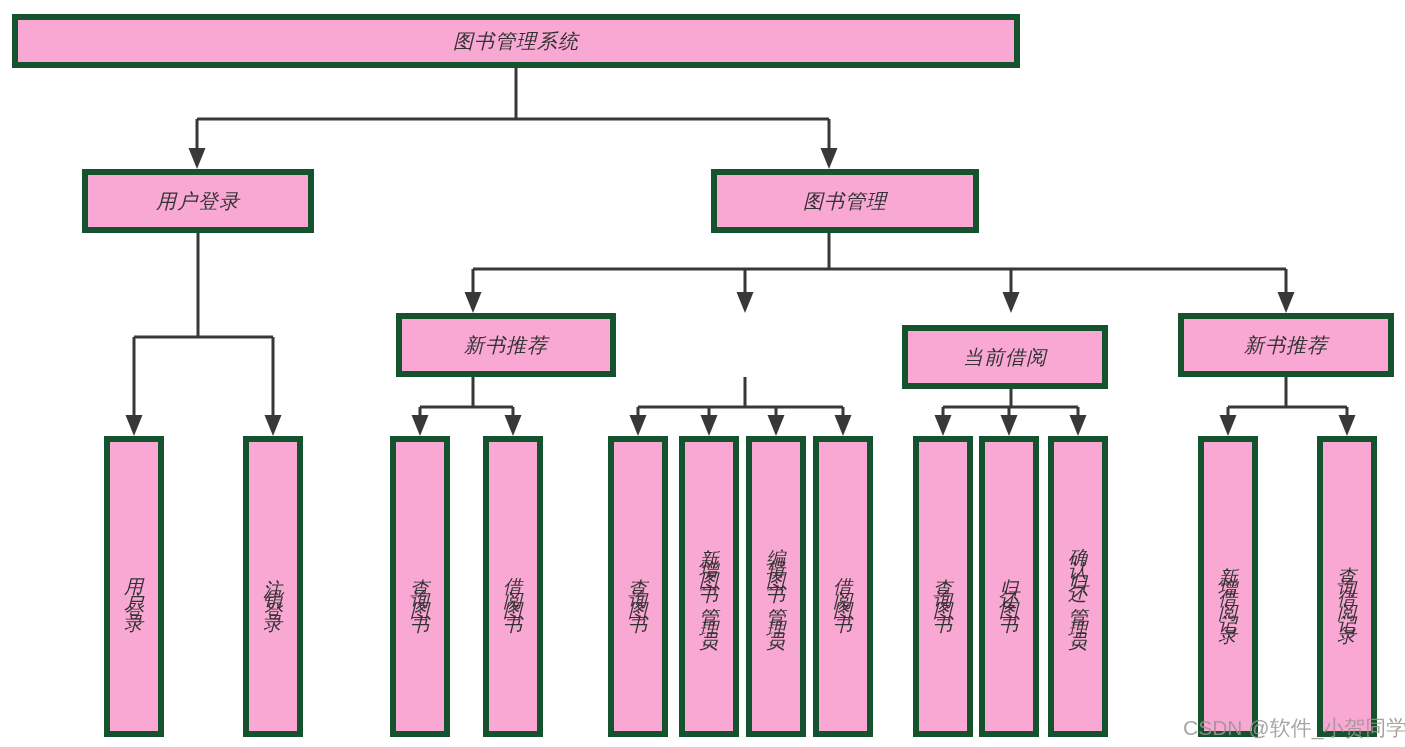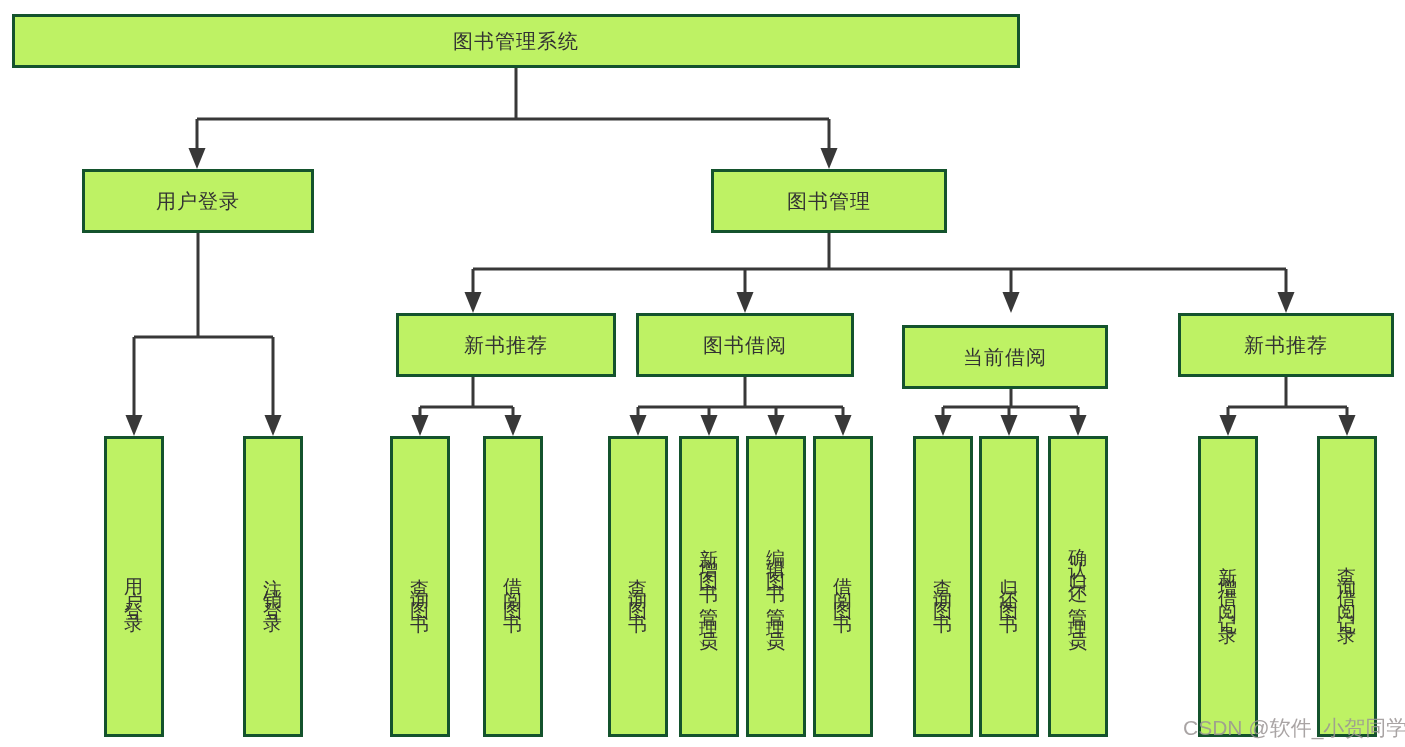--- a/index.html
+++ b/index.html
@@ -6,27 +6,28 @@
   #canvas{
     position:relative;
     width:1405px;height:747px;
     background:#ffffff;
     font-family:"Liberation Sans","DejaVu Sans",sans-serif;
     overflow:hidden;
   }
   #connectors{position:absolute;left:0;top:0;}
   .box{
     position:absolute;
-    background:#bef264;
-    border:3px solid #14532d;
+    background:#f9a8d4;
+    border:6px solid #14532d;
     box-sizing:border-box;
     display:flex;
     align-items:center;
     justify-content:center;
     z-index:2;
+    font-style:italic;
   }
   .hlabel{
     font-size:20px;
     color:#333333;
     letter-spacing:1px;
     white-space:nowrap;
   }
   .vlabel{
     writing-mode:vertical-rl;
     font-size:19px;
@@ -82,29 +83,26 @@
     </g>
   </svg>
 
   <div class="box" style="left:12px;top:14px;width:1008px;height:54px;">
     <span class="hlabel">图书管理系统</span>
   </div>
 
   <div class="box" style="left:82px;top:169px;width:232px;height:64px;">
     <span class="hlabel">用户登录</span>
   </div>
-  <div class="box" style="left:711px;top:169px;width:236px;height:64px;">
+  <div class="box" style="left:711px;top:169px;width:268px;height:64px;">
     <span class="hlabel">图书管理</span>
   </div>
 
   <div class="box" style="left:363px;top:313px;width:220px;height:64px;margin-left:33px;">
     <span class="hlabel">新书推荐</span>
-  </div>
-  <div class="box" style="left:636px;top:313px;width:218px;height:64px;">
-    <span class="hlabel">图书借阅</span>
   </div>
   <div class="box" style="left:902px;top:325px;width:206px;height:64px;">
     <span class="hlabel">当前借阅</span>
   </div>
   <div class="box" style="left:1178px;top:313px;width:216px;height:64px;">
     <span class="hlabel">新书推荐</span>
   </div>
 
   <div class="box" style="left:104px;top:436px;width:60px;height:301px;">
     <span class="vlabel">用户登录</span>

